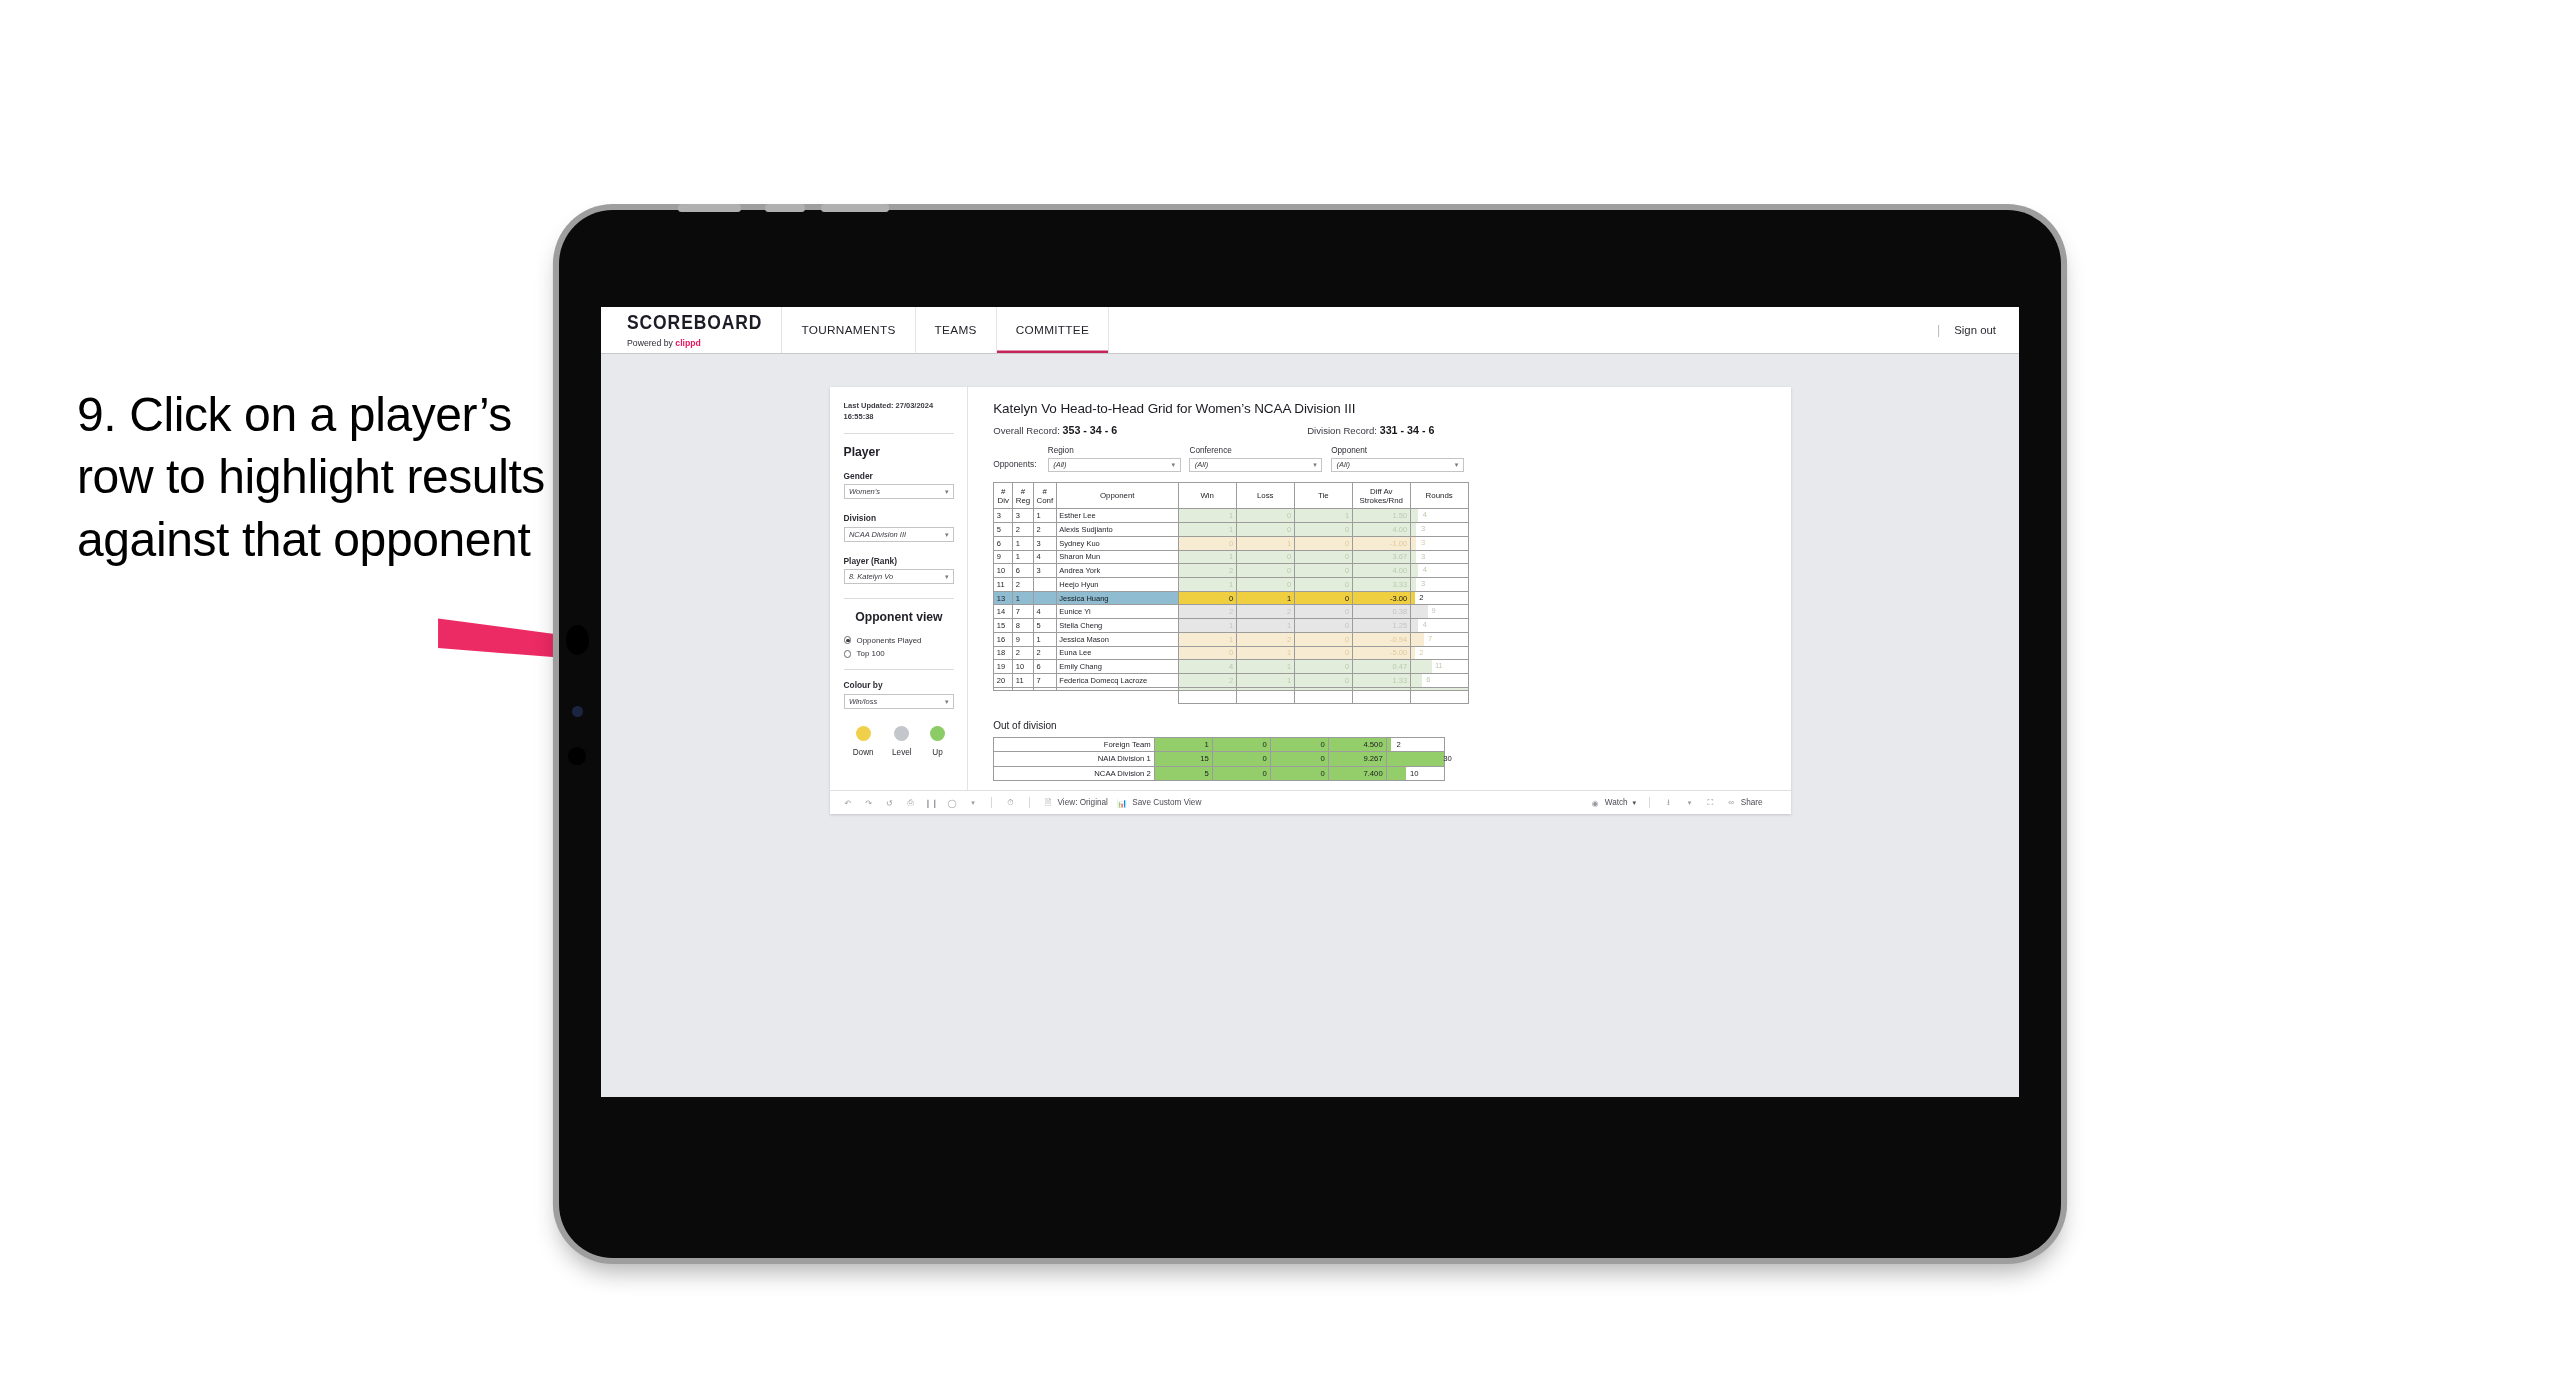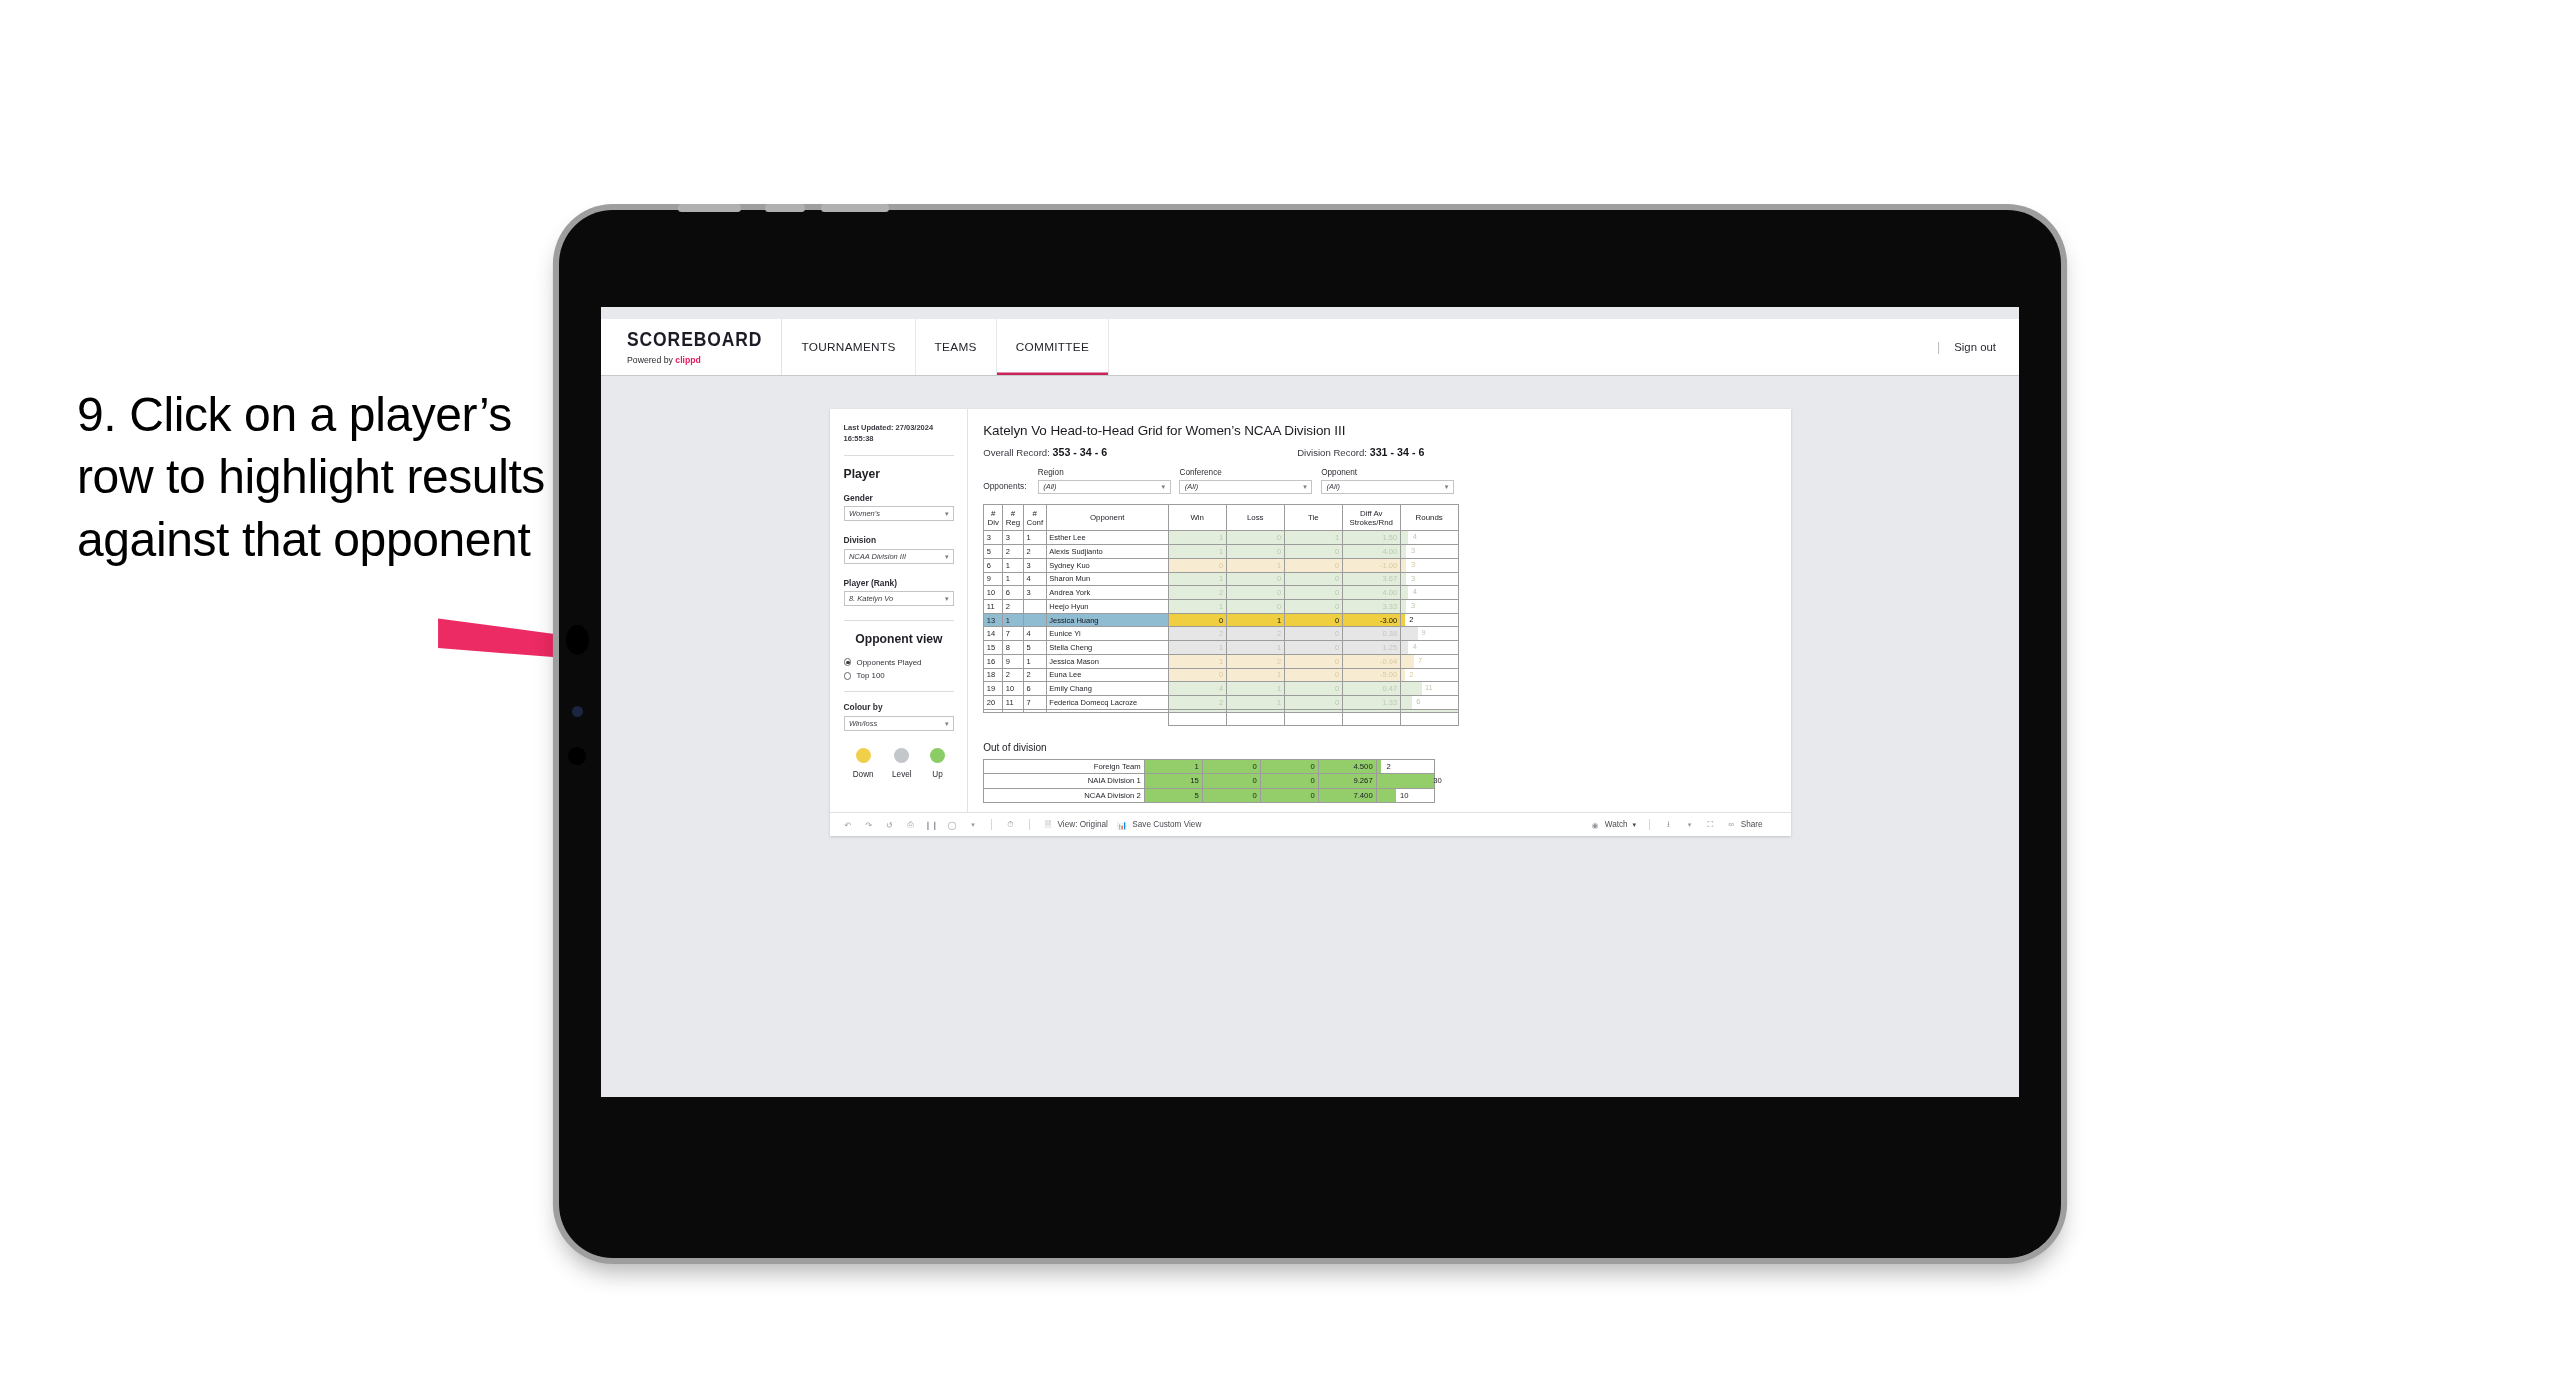--- a/index.html
+++ b/index.html
@@ -50,23 +50,22 @@
   .viewport {
     position: absolute;
     left: 601px; top: 307px;
     width: 1418px; height: 790px;
     background: #e7e9ec;
     overflow: hidden;
   }
 
   
   .topnav {
-    height: 57px; background:#fff; display:flex; align-items:stretch;
+    height: 47px; background:#fff; display:flex; align-items:stretch;
     border-bottom: 0.9px solid #c9c9c9;
-    margin-top: 12px;
   }
   .brand { padding: 0 19px 0 26px; display:flex; flex-direction:column; justify-content:center;
            border-right:0.9px solid #e3e3e3; }
   .brand-name {
     font-family:"Liberation Sans", sans-serif;
     font-weight:bold; font-size:17.5px; letter-spacing:0.9px; color:#1c1c26;
     transform: scaleY(1.18); transform-origin: left center;
   }
   .brand-sub { font-size:8.7px; color:#2b2b33; margin-top:4.4px; }
   .brand-sub b { color:#e8175d; font-weight:bold; }
@@ -90,21 +89,21 @@
   .subitem { font-size:10.7px; color:#2b2b33; letter-spacing:0.3px; cursor:pointer; white-space:nowrap;}
   .subitem.active { color:#e8175d; }
 
   
   .board-area { padding: 33px 0 0 0; display:flex; justify-content:center; }
   .card {
     width: 961px; background:#fff;
     box-shadow: 0 0.9px 2.6px rgba(0,0,0,.16);
     display:flex; flex-direction:column;
   }
-  .card-body { display:flex; }
+  .card-body { display:flex;gap:10px; }
 
   
   .sidebar { width: 138px; padding: 14px 12.2px 14px 14px; border-right:0.9px solid #e2e2e2; background:#fff;}
   .lastupd { font-size:7.5px; color:#3a3a42; line-height:1.45; font-weight:bold;}
   .hr { height:0.9px; background:#dcdcdc; margin:10.5px 0 10.5px 0;}
   .sb-h { font-size:12.2px; font-weight:bold; color:#1f1f26; margin-bottom:12.2px; }
   .sb-h.center { text-align:center; }
   .fld-label { font-size:8.4px; font-weight:bold; color:#2c2c34; margin-bottom:3.5px; }
   .sel {
     width:100%; height:15px; border:0.9px solid #c4c4c4; background:#fff;

